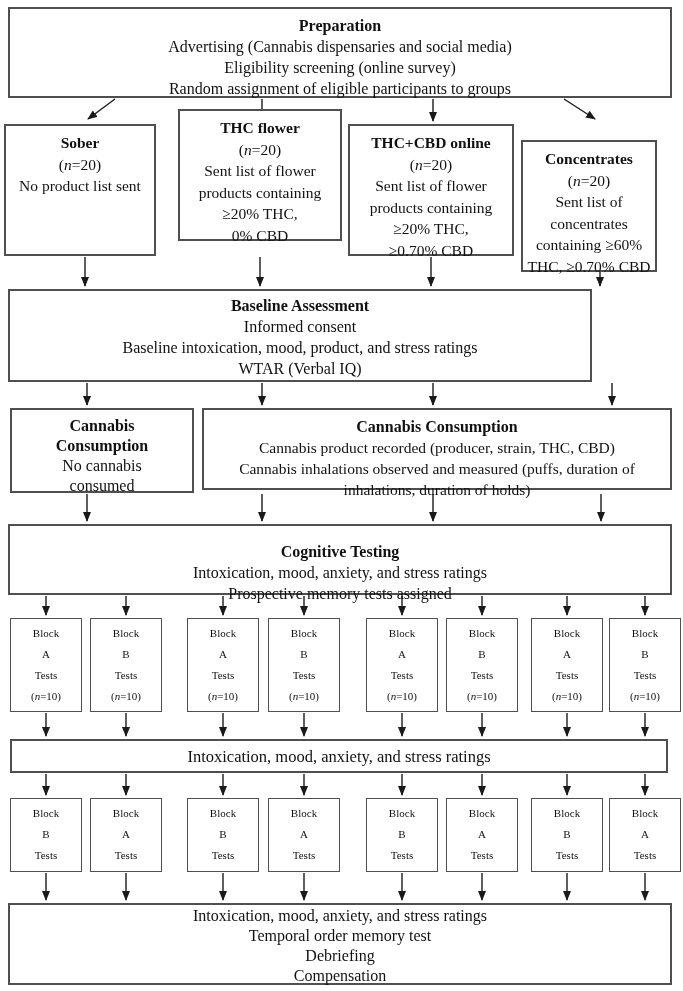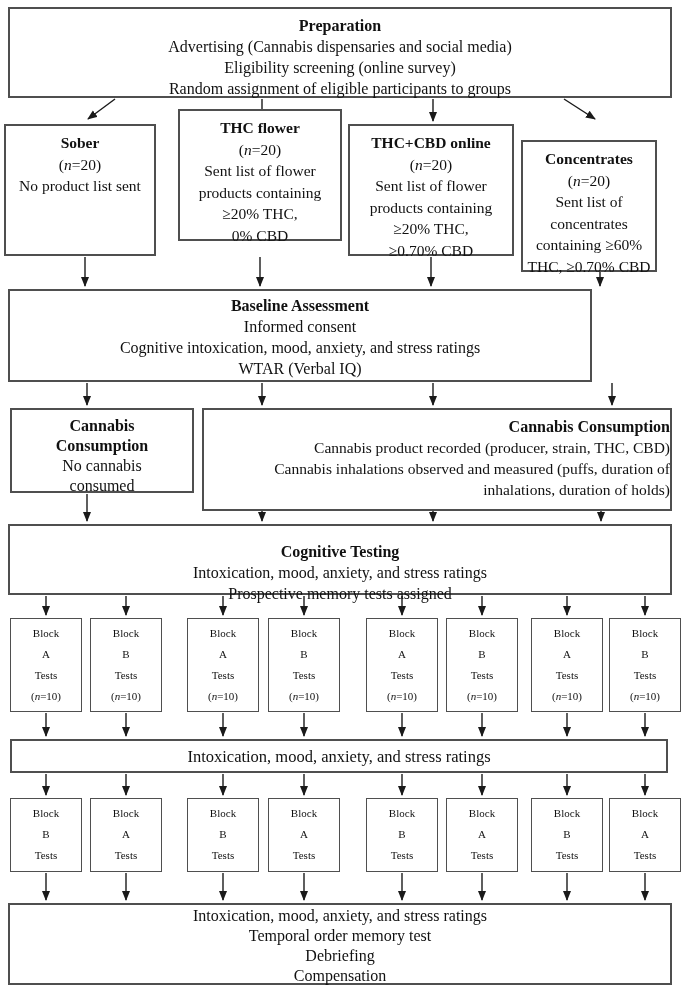--- a/index.html
+++ b/index.html
@@ -142,37 +142,37 @@
         <div class="line">concentrates</div>
         <div class="line">containing ≥60%</div>
         <div class="line">THC, ≥0.70% CBD</div>
       </div>
   </div>
 
   <div class="box" style="left:8px;top:289px;width:584px;height:93px;padding-top:4px;">
     <div class="title">Baseline Assessment</div>
     <div>
         <div class="line">Informed consent</div>
-        <div class="line">Cognitive intoxication, mood, anxiety, and stress ratings</div>
+        <div class="line">Baseline intoxication, mood, product, and stress ratings</div>
         <div class="line">WTAR (Verbal IQ)</div>
       </div>
   </div>
 
   <div class="box" style="left:10px;top:408px;width:184px;height:85px;line-height:20px;">
     <div class="title">
         <div class="line">Cannabis</div>
         <div class="line">Consumption</div>
       </div>
     <div>
         <div class="line">No cannabis</div>
         <div class="line">consumed</div>
       </div>
   </div>
 
-  <div class="box consum-right" style="left:202px;top:408px;width:470px;height:103px;text-align:right;">
+  <div class="box consum-right" style="left:202px;top:408px;width:470px;height:82px;">
     <div class="title" style="font-size:16px;">Cannabis Consumption</div>
     <div>
         <div class="line">Cannabis product recorded (producer, strain, THC, CBD)</div>
         <div class="line">Cannabis inhalations observed and measured (puffs, duration of</div>
         <div class="line">inhalations, duration of holds)</div>
       </div>
   </div>
 
   <div class="box" style="left:8px;top:524px;width:664px;height:71px;padding-top:15px;">
     <div class="title">Cognitive Testing</div>

